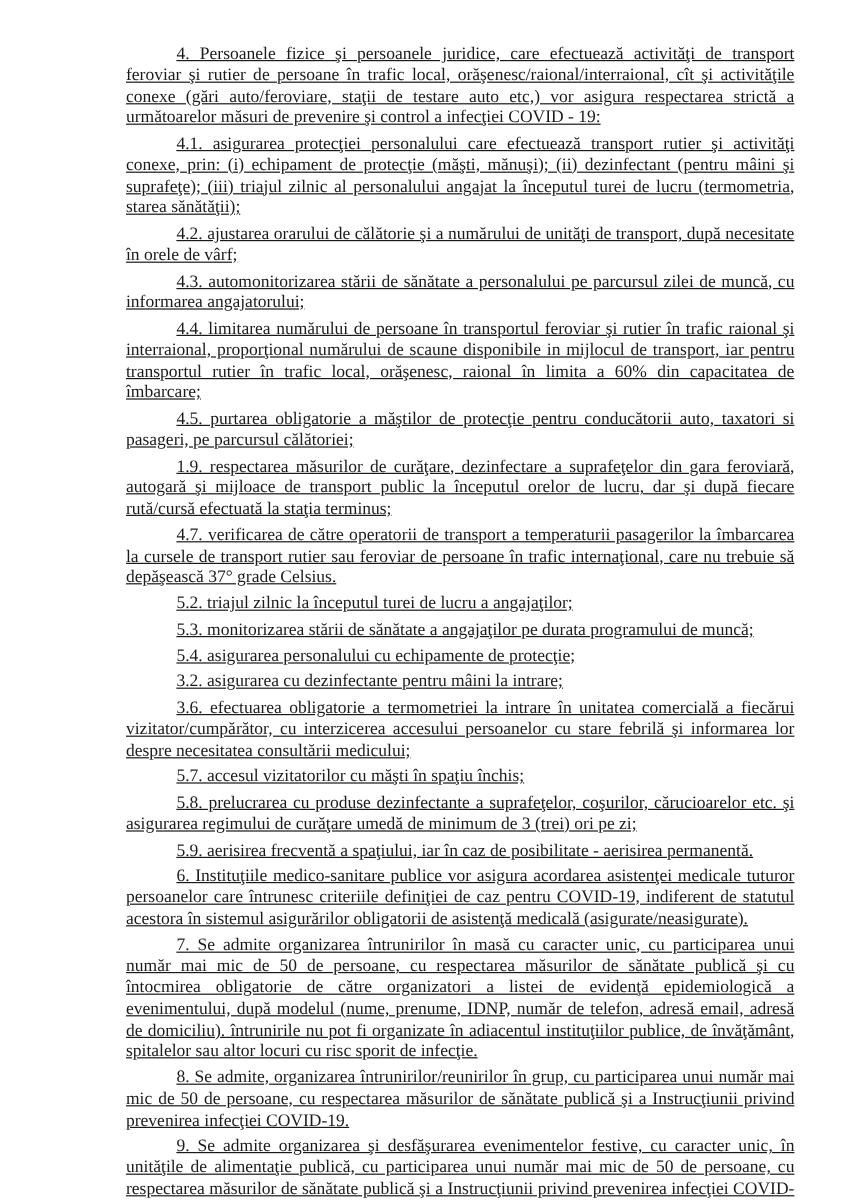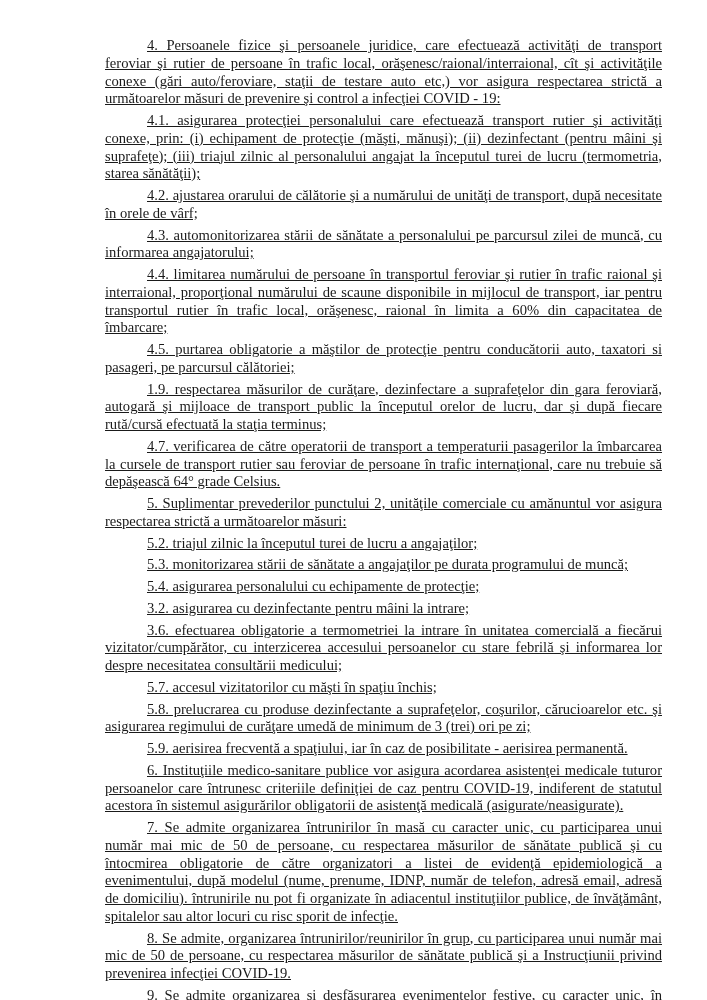--- a/index.html
+++ b/index.html
@@ -26,22 +26,21 @@
 <body>
 
 <div class="page">
   <p class="para">4. Persoanele fizice şi persoanele juridice, care efectuează activităţi de transport feroviar şi rutier de persoane în trafic local, orăşenesc/raional/interraional, cît şi activităţile conexe (gări auto/feroviare, staţii de testare auto etc,) vor asigura respectarea strictă a următoarelor măsuri de prevenire şi control a infecţiei COVID - 19:</p>
   <p class="para">4.1. asigurarea protecţiei personalului care efectuează transport rutier şi activităţi conexe, prin: (i) echipament de protecţie (măşti, mănuşi); (ii) dezinfectant (pentru mâini şi suprafeţe); (iii) triajul zilnic al personalului angajat la începutul turei de lucru (termometria, starea sănătăţii);</p>
   <p class="para">4.2. ajustarea orarului de călătorie şi a numărului de unităţi de transport, după necesitate în orele de vârf;</p>
   <p class="para">4.3. automonitorizarea stării de sănătate a personalului pe parcursul zilei de muncă, cu informarea angajatorului;</p>
   <p class="para">4.4. limitarea numărului de persoane în transportul feroviar şi rutier în trafic raional şi interraional, proporţional numărului de scaune disponibile in mijlocul de transport, iar pentru transportul rutier în trafic local, orăşenesc, raional în limita a 60% din capacitatea de îmbarcare;</p>
   <p class="para">4.5. purtarea obligatorie a măştilor de protecţie pentru conducătorii auto, taxatori si pasageri, pe parcursul călătoriei;</p>
   <p class="para">1.9. respectarea măsurilor de curăţare, dezinfectare a suprafeţelor din gara feroviară, autogară şi mijloace de transport public la începutul orelor de lucru, dar şi după fiecare rută/cursă efectuată la staţia terminus;</p>
-  <p class="para">4.7. verificarea de către operatorii de transport a temperaturii pasagerilor la îmbarcarea la cursele de transport rutier sau feroviar de persoane în trafic internaţional, care nu trebuie să depăşească 64° grade Celsius.</p>
-  <p class="para">5. Suplimentar prevederilor punctului 2, unităţile comerciale cu amănuntul vor asigura respectarea strictă a următoarelor măsuri:</p>
+  <p class="para">4.7. verificarea de către operatorii de transport a temperaturii pasagerilor la îmbarcarea la cursele de transport rutier sau feroviar de persoane în trafic internaţional, care nu trebuie să depăşească 37° grade Celsius.</p>
   <p class="para">5.2. triajul zilnic la începutul turei de lucru a angajaţilor;</p>
   <p class="para">5.3. monitorizarea stării de sănătate a angajaţilor pe durata programului de muncă;</p>
   <p class="para">5.4. asigurarea personalului cu echipamente de protecţie;</p>
   <p class="para">3.2. asigurarea cu dezinfectante pentru mâini la intrare;</p>
   <p class="para">3.6. efectuarea obligatorie a termometriei la intrare în unitatea comercială a fiecărui vizitator/cumpărător, cu interzicerea accesului persoanelor cu stare febrilă şi informarea lor despre necesitatea consultării medicului;</p>
   <p class="para">5.7. accesul vizitatorilor cu măşti în spaţiu închis;</p>
   <p class="para">5.8. prelucrarea cu produse dezinfectante a suprafeţelor, coşurilor, cărucioarelor etc. şi asigurarea regimului de curăţare umedă de minimum de 3 (trei) ori pe zi;</p>
   <p class="para">5.9. aerisirea frecventă a spaţiului, iar în caz de posibilitate - aerisirea permanentă.</p>
   <p class="para">6. Instituţiile medico-sanitare publice vor asigura acordarea asistenţei medicale tuturor persoanelor care întrunesc criteriile definiţiei de caz pentru COVID-19, indiferent de statutul acestora în sistemul asigurărilor obligatorii de asistenţă medicală (asigurate/neasigurate).</p>
   <p class="para">7. Se admite organizarea întrunirilor în masă cu caracter unic, cu participarea unui număr mai mic de 50 de persoane, cu respectarea măsurilor de sănătate publică şi cu întocmirea obligatorie de către organizatori a listei de evidenţă epidemiologică a evenimentului, după modelul (nume, prenume, IDNP, număr de telefon, adresă email, adresă de domiciliu). întrunirile nu pot fi organizate în adiacentul instituţiilor publice, de învăţământ, spitalelor sau altor locuri cu risc sporit de infecţie.</p>

